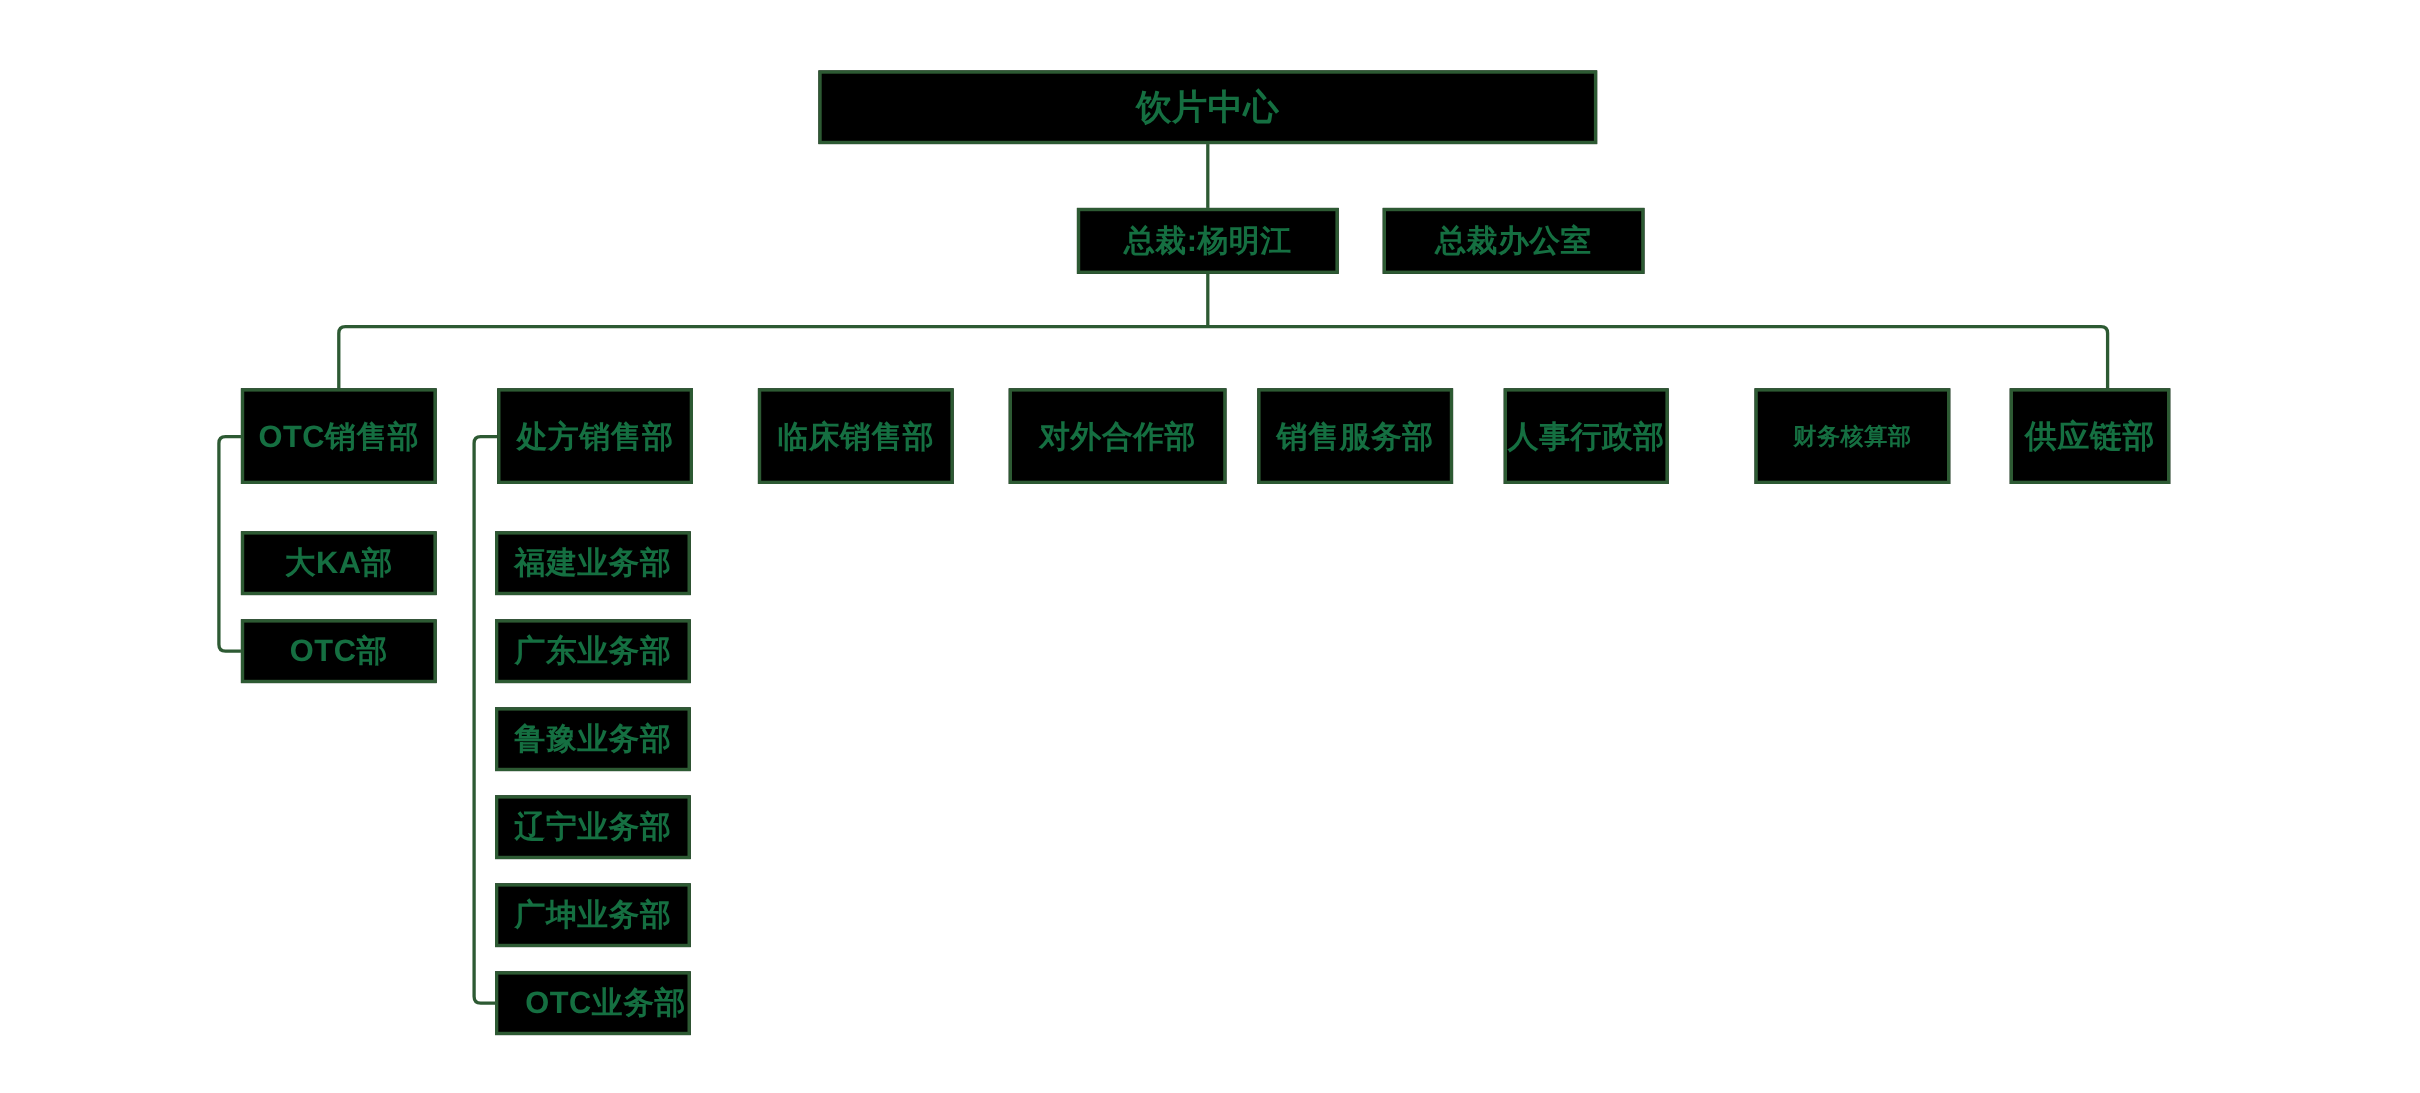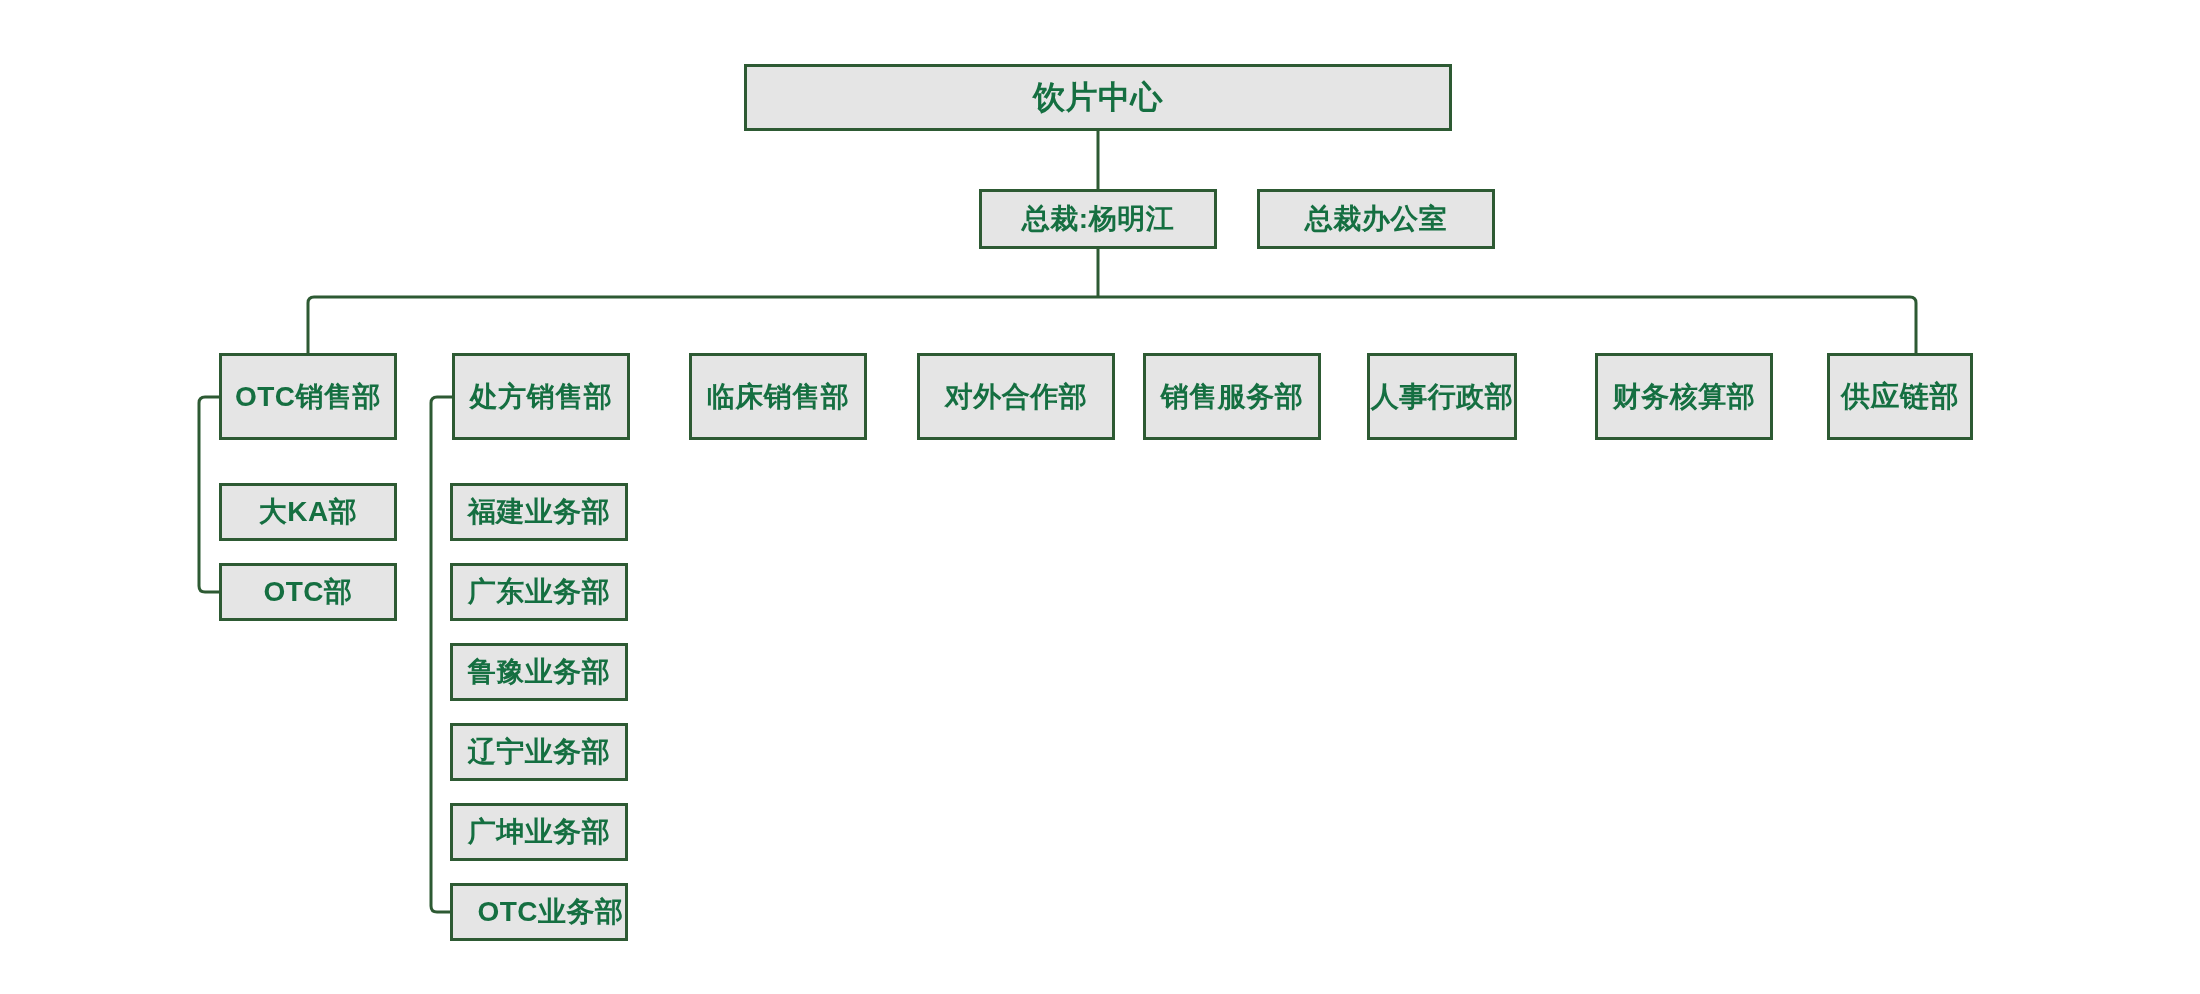--- a/index.html
+++ b/index.html
@@ -8,21 +8,21 @@
     width:2200px;height:994px;
     background:#ffffff;
     font-family:"Liberation Sans","DejaVu Sans",sans-serif;
     overflow:hidden;
   }
   #connector-layer{position:absolute;left:0;top:0;}
   .node{
     position:absolute;
     box-sizing:border-box;
     border:3px solid var(--line-color,#2d5a33);
-    background:#e5e5e5;
+    background:#000000;
     color:var(--text-color,#156f41);
     display:flex;align-items:center;justify-content:center;
     font-weight:600;
     white-space:nowrap;
     letter-spacing:0.5px;
   }
 </style>
 </head>
 <body>
 
@@ -37,21 +37,21 @@
 
 <div class="node" style="left: 744px; top: 64px; width: 708px; height: 67px; font-size: 32px;">饮片中心</div>
     <div class="node" style="left: 979px; top: 189px; width: 238px; height: 60px; font-size: 28px;">总裁:杨明江</div>
     <div class="node" style="left: 1257px; top: 189px; width: 238px; height: 60px; font-size: 28px;">总裁办公室</div>
     <div class="node" style="left: 219px; top: 353px; width: 178px; height: 87px; font-size: 28px;">OTC销售部</div>
     <div class="node" style="left: 452px; top: 353px; width: 178px; height: 87px; font-size: 28px;">处方销售部</div>
     <div class="node" style="left: 689px; top: 353px; width: 178px; height: 87px; font-size: 28px;">临床销售部</div>
     <div class="node" style="left: 917px; top: 353px; width: 198px; height: 87px; font-size: 28px;">对外合作部</div>
     <div class="node" style="left: 1143px; top: 353px; width: 178px; height: 87px; font-size: 28px;">销售服务部</div>
     <div class="node" style="left: 1367px; top: 353px; width: 150px; height: 87px; font-size: 28px;">人事行政部</div>
-    <div class="node" style="left: 1595px; top: 353px; width: 178px; height: 87px; font-size: 28px; font-family: Liberation Mono, monospace;">财务核算部</div>
+    <div class="node" style="left: 1595px; top: 353px; width: 178px; height: 87px; font-size: 21px; font-family: Liberation Mono, monospace;">财务核算部</div>
     <div class="node" style="left: 1827px; top: 353px; width: 146px; height: 87px; font-size: 29px;">供应链部</div>
     <div class="node" style="left: 219px; top: 483px; width: 178px; height: 58px; font-size: 28px;">大KA部</div>
     <div class="node" style="left: 219px; top: 563px; width: 178px; height: 58px; font-size: 28px;">OTC部</div>
     <div class="node" style="left: 450px; top: 483px; width: 178px; height: 58px; font-size: 28px;">福建业务部</div>
     <div class="node" style="left: 450px; top: 563px; width: 178px; height: 58px; font-size: 28px;">广东业务部</div>
     <div class="node" style="left: 450px; top: 643px; width: 178px; height: 58px; font-size: 28px;">鲁豫业务部</div>
     <div class="node" style="left: 450px; top: 723px; width: 178px; height: 58px; font-size: 28px;">辽宁业务部</div>
     <div class="node" style="left: 450px; top: 803px; width: 178px; height: 58px; font-size: 28px;">广坤业务部</div>
     <div class="node" style="left: 450px; top: 883px; width: 178px; height: 58px; font-size: 28px; padding-left: 23px;">OTC业务部</div>
   </div>

